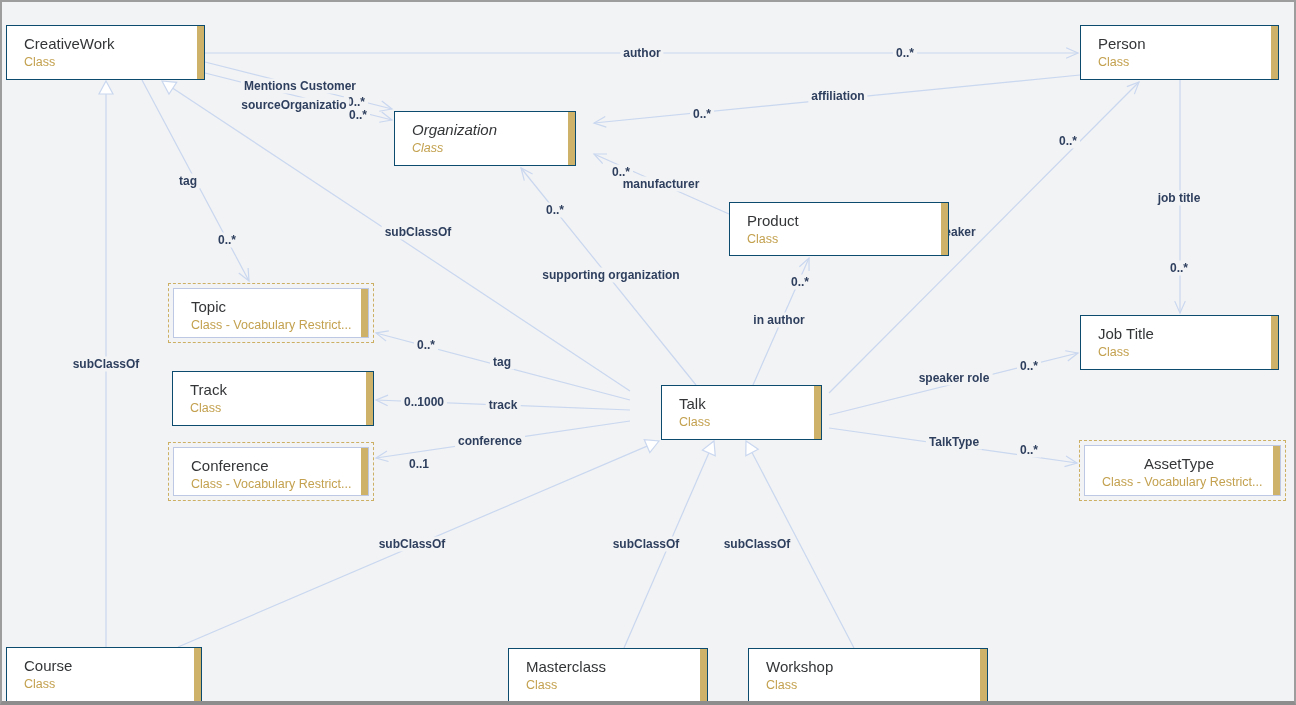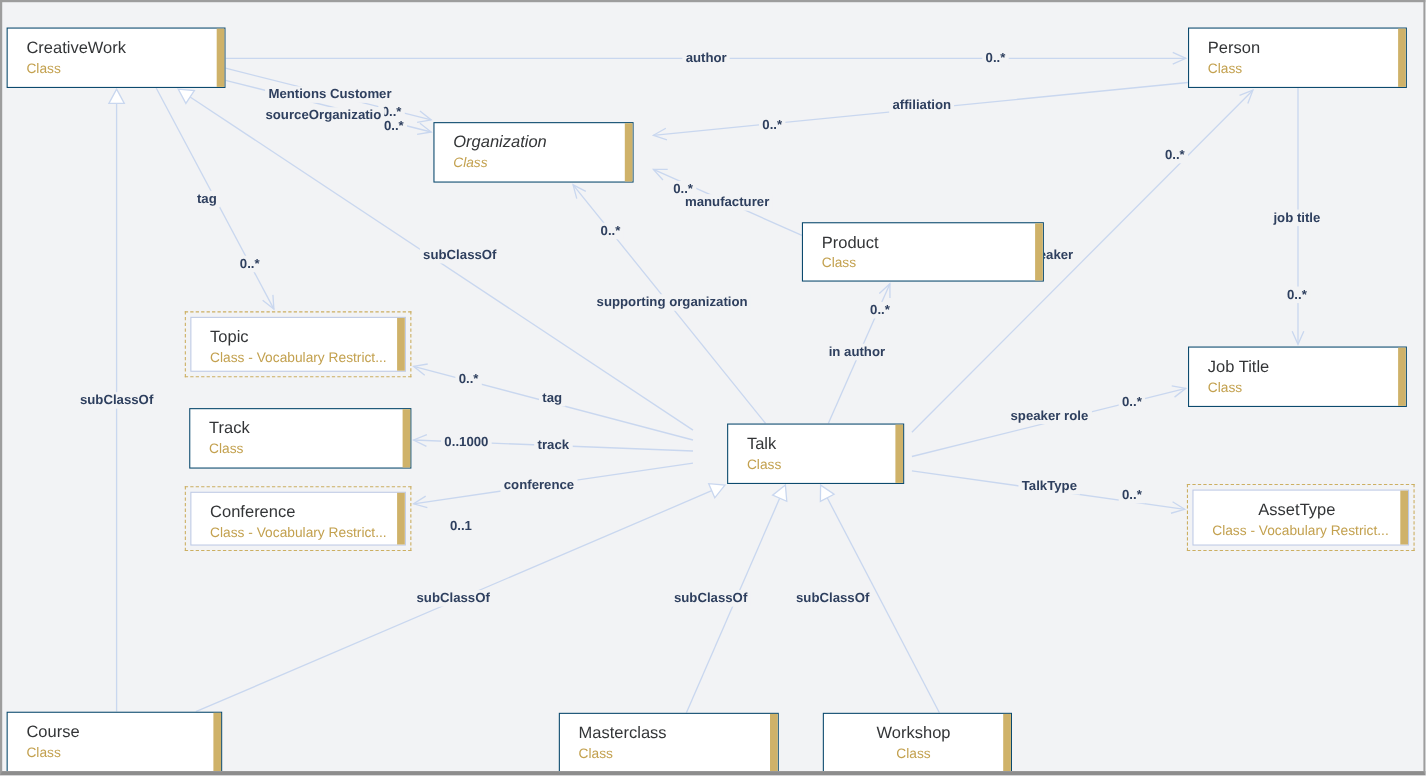--- a/index.html
+++ b/index.html
@@ -132,21 +132,21 @@
       <div class="edge-label" style="left: 186px; top: 179px;">tag</div>
       <div class="edge-label" style="left: 225px; top: 238px;">0..*</div>
       <div class="edge-label" style="left: 609px; top: 273px;">supporting organization</div>
       <div class="edge-label" style="left: 553px; top: 208px;">0..*</div>
       <div class="edge-label" style="left: 416px; top: 230px;">subClassOf</div>
       <div class="edge-label" style="left: 500px; top: 360px;">tag</div>
       <div class="edge-label" style="left: 424px; top: 343px;">0..*</div>
       <div class="edge-label" style="left: 501px; top: 403px;">track</div>
       <div class="edge-label" style="left: 422px; top: 400px;">0..1000</div>
       <div class="edge-label" style="left: 488px; top: 439px;">conference</div>
-      <div class="edge-label" style="left: 417px; top: 476px;">0..1</div>
+      <div class="edge-label" style="left: 417px; top: 462px;">0..1</div>
       <div class="edge-label" style="left: 777px; top: 318px;">in author</div>
       <div class="edge-label" style="left: 798px; top: 280px;">0..*</div>
       <div class="edge-label" style="left: 952px; top: 376px;">speaker role</div>
       <div class="edge-label" style="left: 1027px; top: 364px;">0..*</div>
       <div class="edge-label" style="left: 952px; top: 440px;">TalkType</div>
       <div class="edge-label" style="left: 1027px; top: 448px;">0..*</div>
       <div class="edge-label" style="left: 104px; top: 362px;">subClassOf</div>
       <div class="edge-label" style="left: 410px; top: 542px;">subClassOf</div>
       <div class="edge-label" style="left: 644px; top: 542px;">subClassOf</div>
       <div class="edge-label" style="left: 755px; top: 542px;">subClassOf</div>
@@ -253,21 +253,21 @@
       </div>
       <div class="node" style="left: 506px; top: 646px; width: 200px; height: 55px;">
         <div class="inner-plain" style="position: relative; height: 100%;">
           <div class="pad">
             <div class="node-title">Masterclass</div>
             <div class="node-subtitle">Class</div>
           </div>
           <span class="accent"></span>
         </div>
       </div>
-      <div class="node" style="left: 746px; top: 646px; width: 172px; height: 55px; text-align: center;">
+      <div class="node" style="left: 746px; top: 646px; width: 240px; height: 55px;">
         <div class="inner-plain" style="position: relative; height: 100%;">
           <div class="pad">
             <div class="node-title">Workshop</div>
             <div class="node-subtitle">Class</div>
           </div>
           <span class="accent"></span>
         </div>
       </div>
     </div>
 </div>

